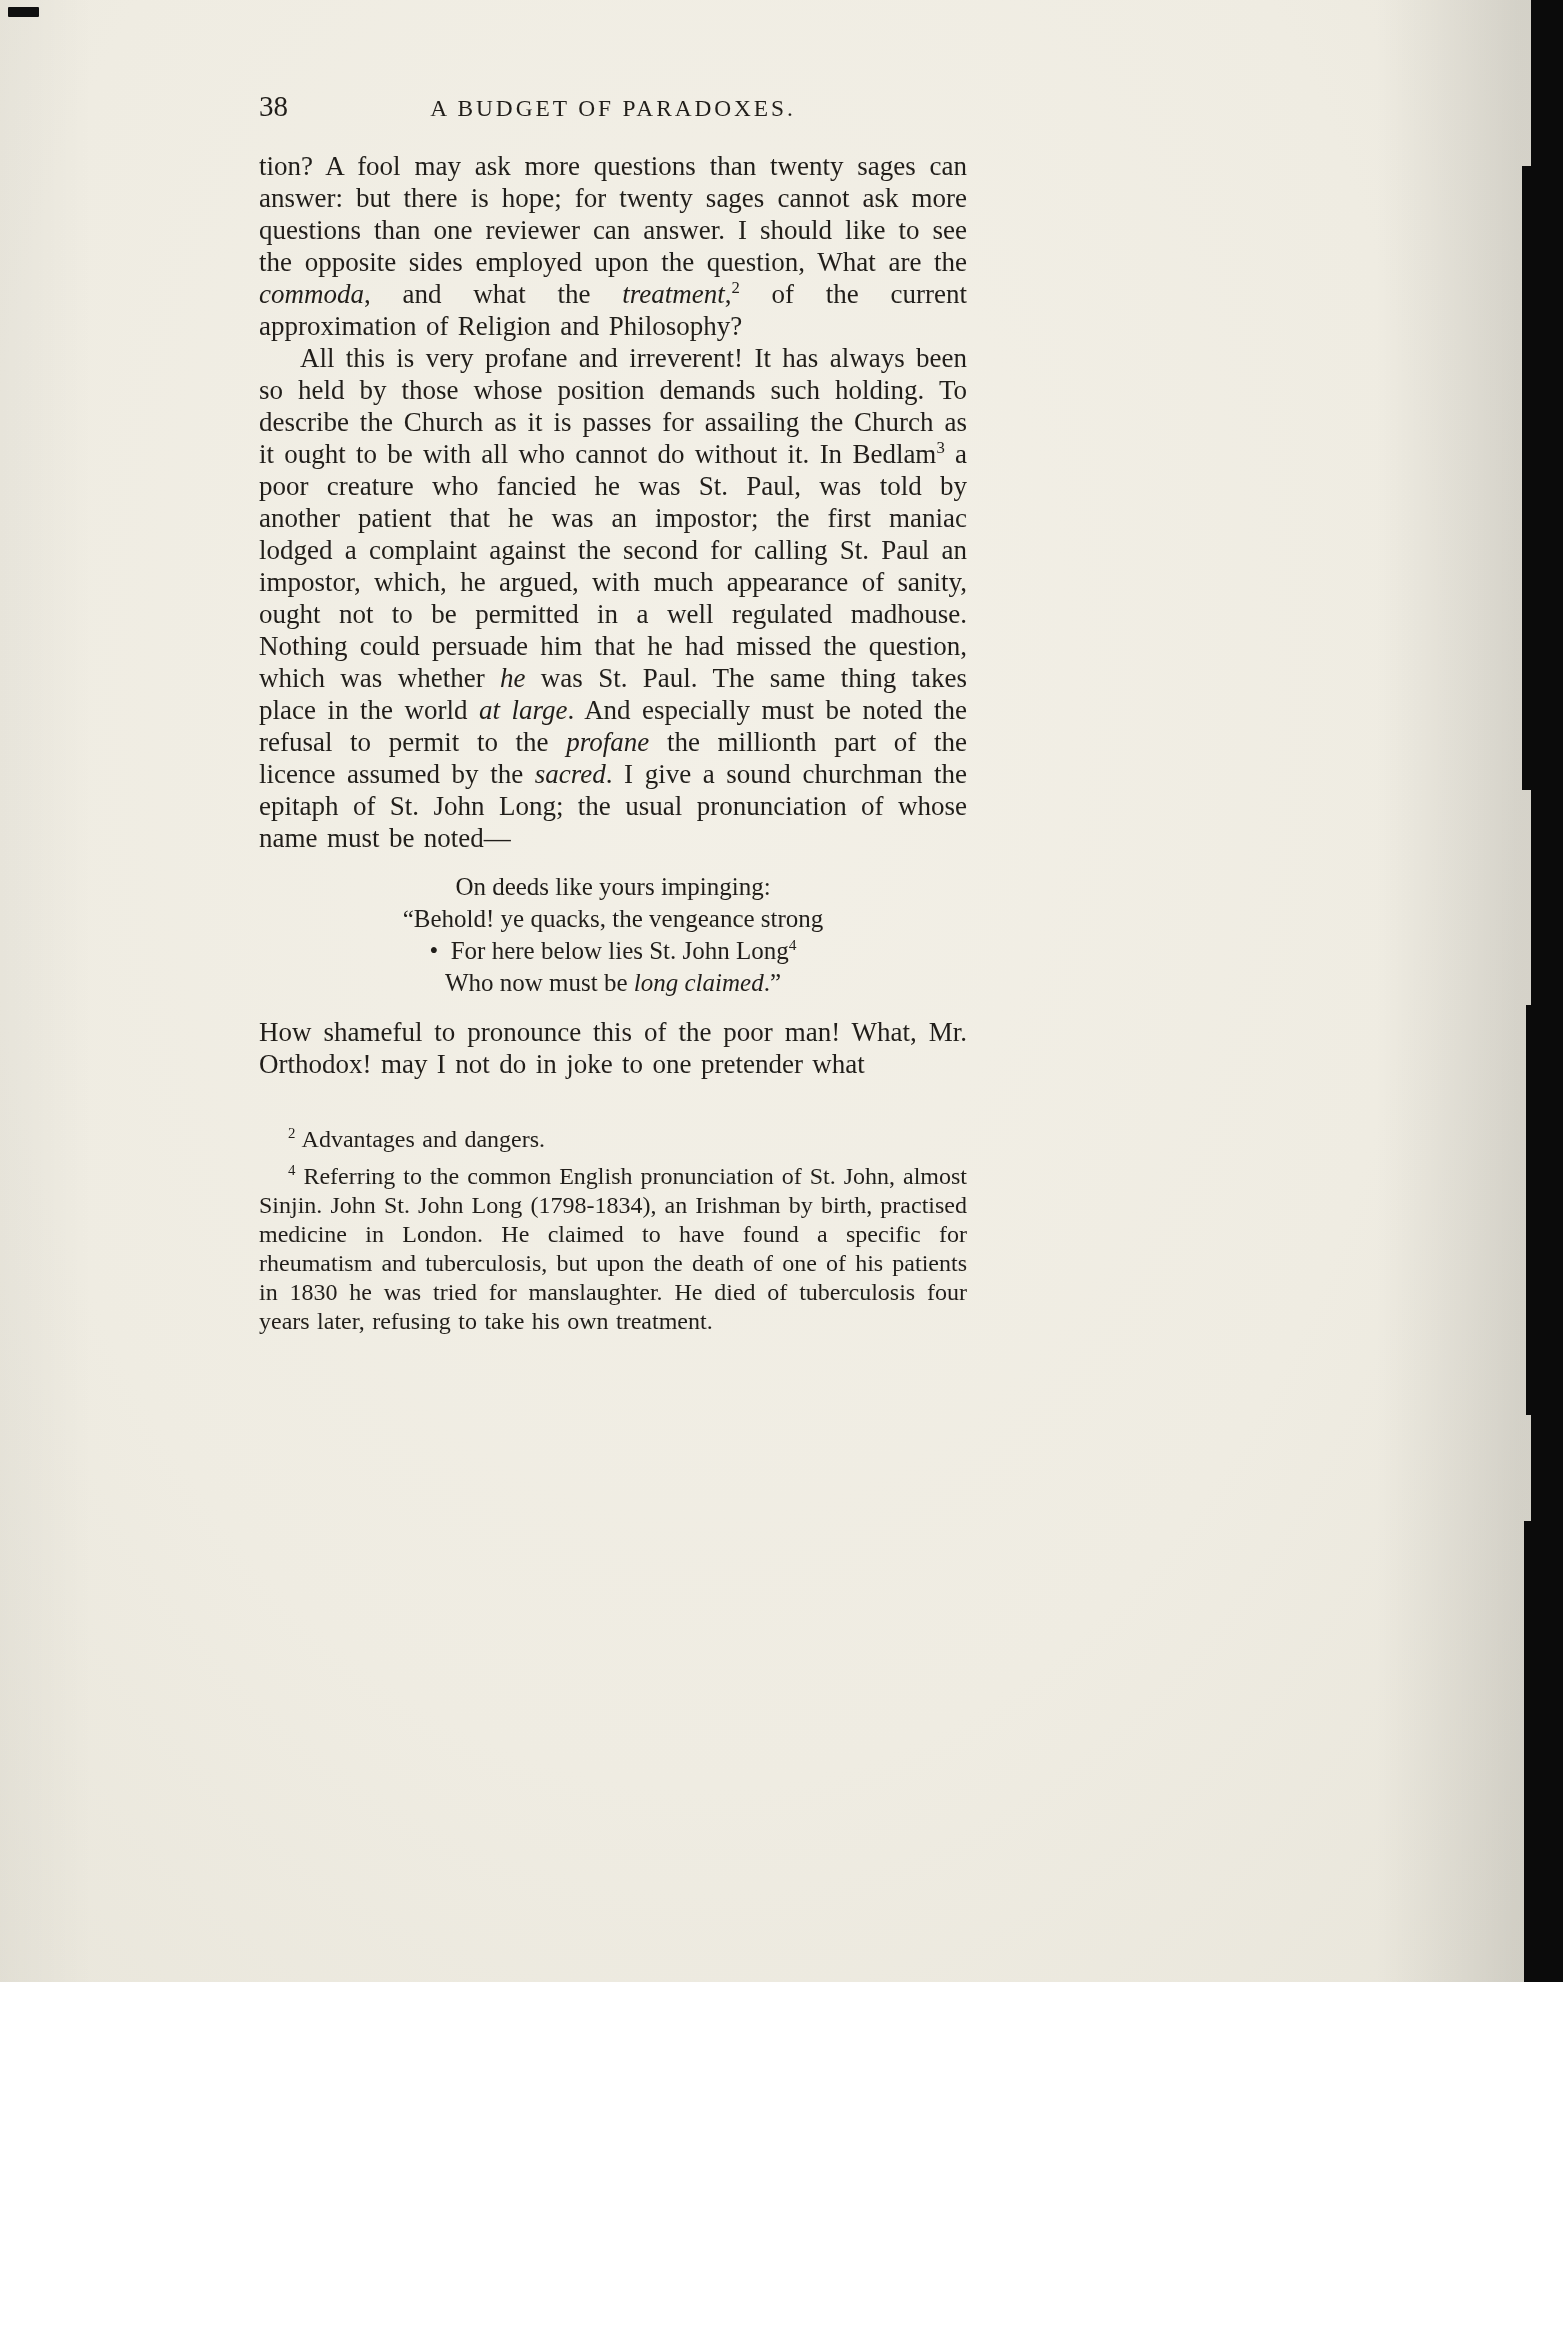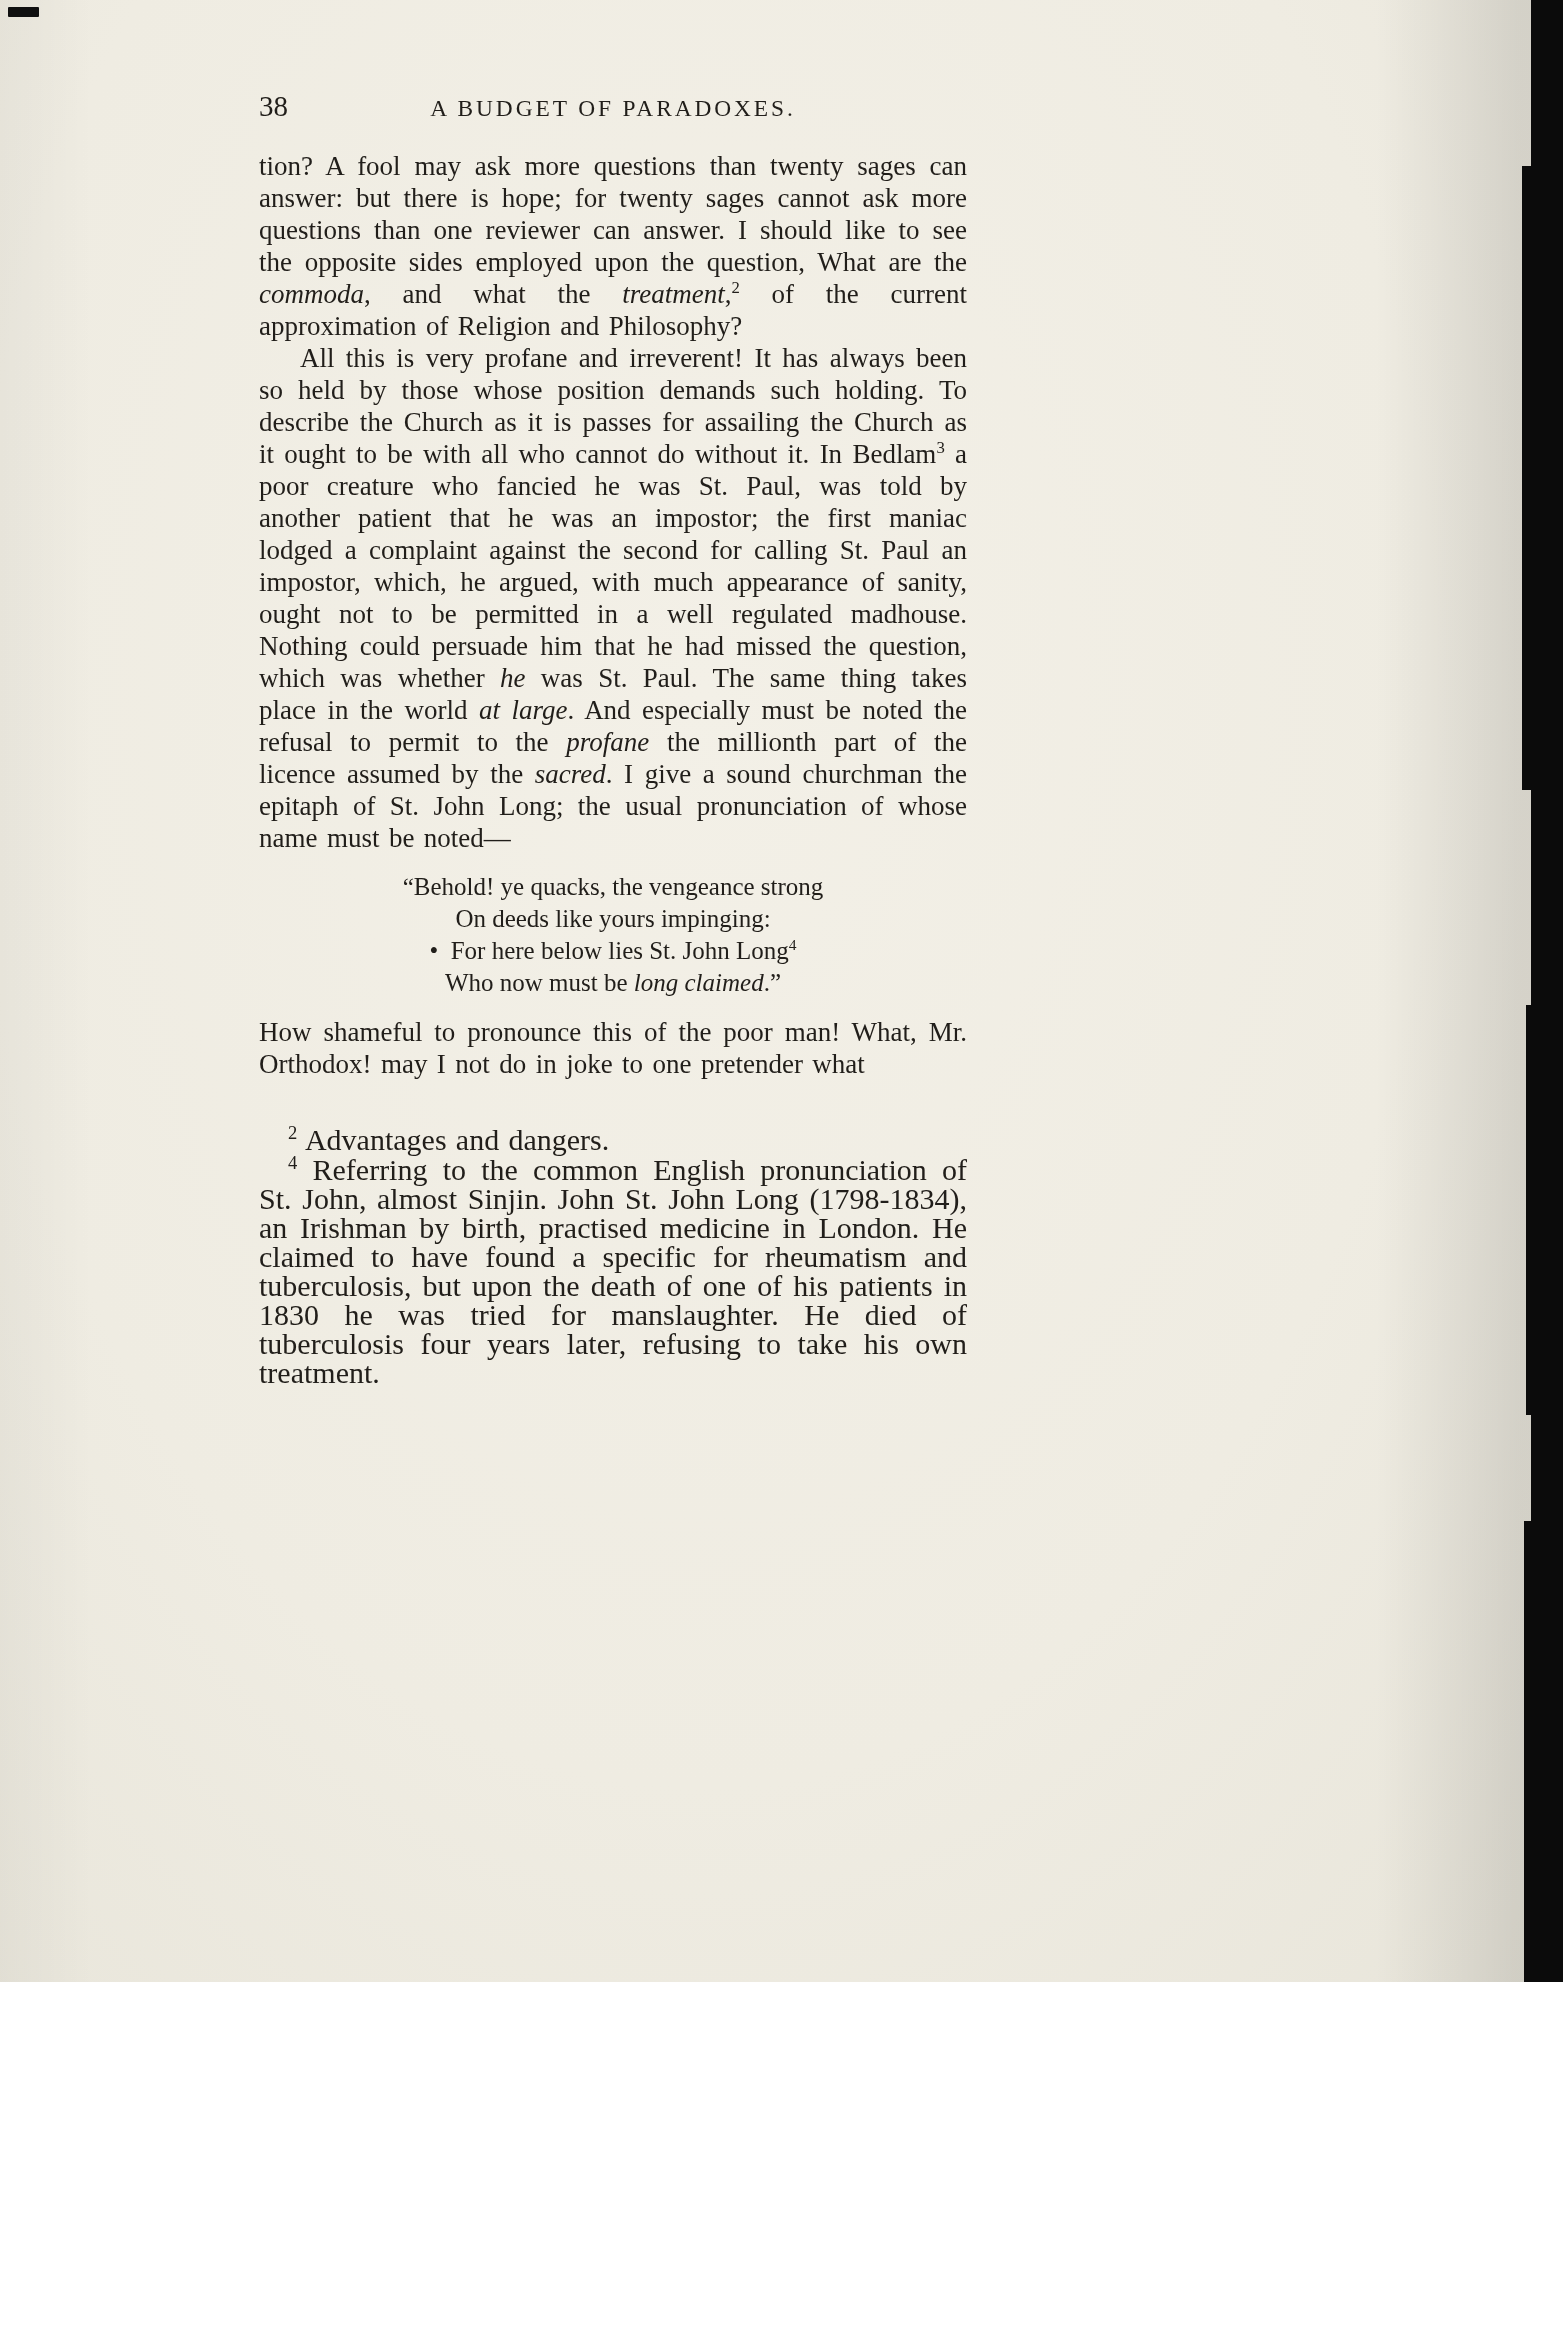--- a/index.html
+++ b/index.html
@@ -71,26 +71,26 @@
     font-size:25px;
     line-height:32px;
     text-align:center;
   }
   .verse-line { white-space:nowrap; }
 
   .footnotes {
     margin-top:45px;
   }
   .footnote {
-    font-size:30px;
+    font-size:24px;
     line-height:29px;
     text-align:justify;
     text-indent:29px;
     word-spacing:0.06em;
-    margin-top:1px;
+    margin-top:8px;
   }
 </style>
 </head>
 <body>
 
 <div class="page">
 
   <div class="corner-mark"></div>
   <div class="binding-bar"></div>
   <div class="binding-bar wide-1"></div>
@@ -102,22 +102,22 @@
     <header class="page-header">
       <span class="page-number">38</span>
       <span class="running-head">A BUDGET OF PARADOXES.</span>
     </header>
 
     <p class="body-para">tion?  A fool may ask more questions than twenty sages can answer: but there is hope; for twenty sages cannot ask more questions than one reviewer can answer.  I should like to see the opposite sides employed upon the question, What are the <i>commoda</i>, and what the <i>treatment</i>,<sup>2</sup> of the current approximation of Religion and Philosophy?</p>
 
     <p class="body-para indent">All this is very profane and irreverent!  It has always been so held by those whose position demands such holding.  To describe the Church as it is passes for assailing the Church as it ought to be with all who cannot do without it.  In Bedlam<sup>3</sup> a poor creature who fancied he was St. Paul, was told by another patient that he was an impostor; the first maniac lodged a complaint against the second for calling St. Paul an impostor, which, he argued, with much appearance of sanity, ought not to be permitted in a well regulated madhouse.  Nothing could persuade him that he had missed the question, which was whether <i>he</i> was St. Paul.  The same thing takes place in the world <i>at large</i>.  And especially must be noted the refusal to permit to the <i>profane</i> the millionth part of the licence assumed by the <i>sacred</i>.  I give a sound churchman the epitaph of St. John Long; the usual pronunciation of whose name must be noted—</p>
 
     <div class="verse">
+      <div class="verse-line">On deeds like yours impinging:</div>
       <div class="verse-line">“Behold! ye quacks, the vengeance strong</div>
-      <div class="verse-line">On deeds like yours impinging:</div>
       <div class="verse-line">•&nbsp; For here below lies St. John Long<sup>4</sup></div>
       <div class="verse-line">Who now must be <i>long claimed</i>.”</div>
     </div>
 
     <p class="body-para">How shameful to pronounce this of the poor man!  What, Mr. Orthodox! may I not do in joke to one pretender what</p>
 
     <div class="footnotes">
       <p class="footnote"><sup>2</sup> Advantages and dangers.</p>
       <p class="footnote"><sup>4</sup> Referring to the common English pronunciation of St. John, almost Sinjin.  John St. John Long (1798-1834), an Irishman by birth, practised medicine in London.  He claimed to have found a specific for rheumatism and tuberculosis, but upon the death of one of his patients in 1830 he was tried for manslaughter.  He died of tuberculosis four years later, refusing to take his own treatment.</p>
     </div>

